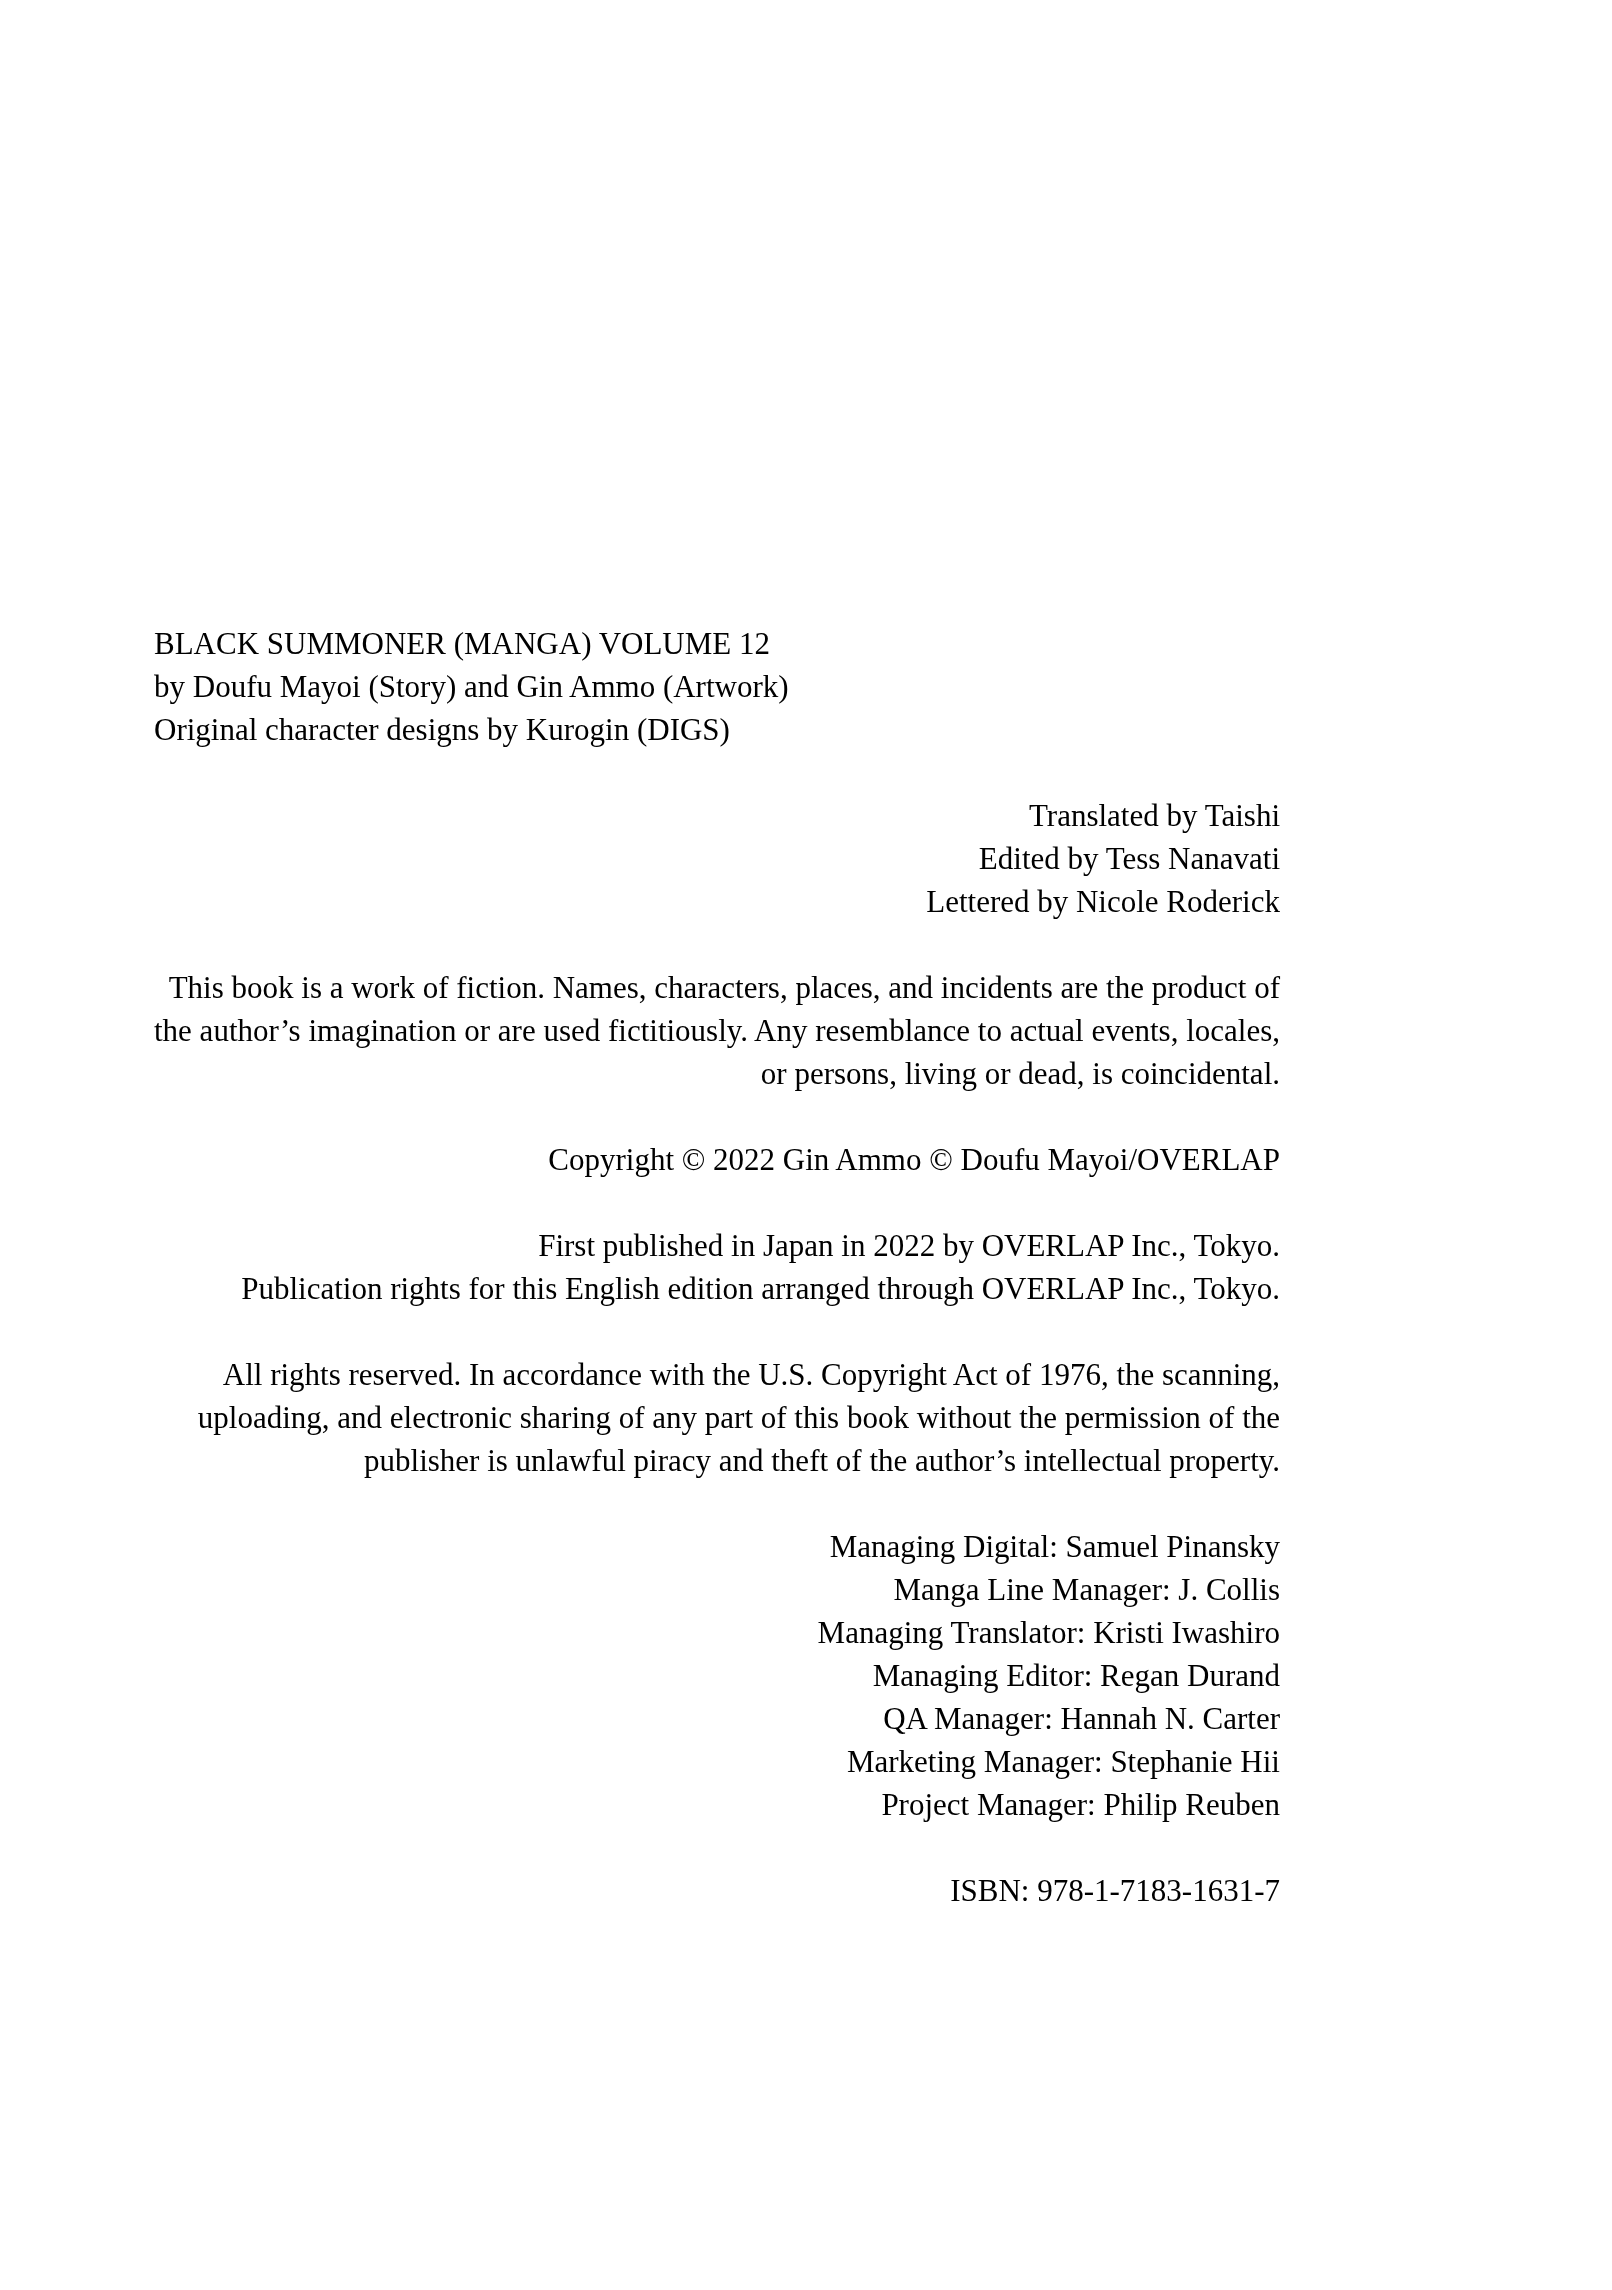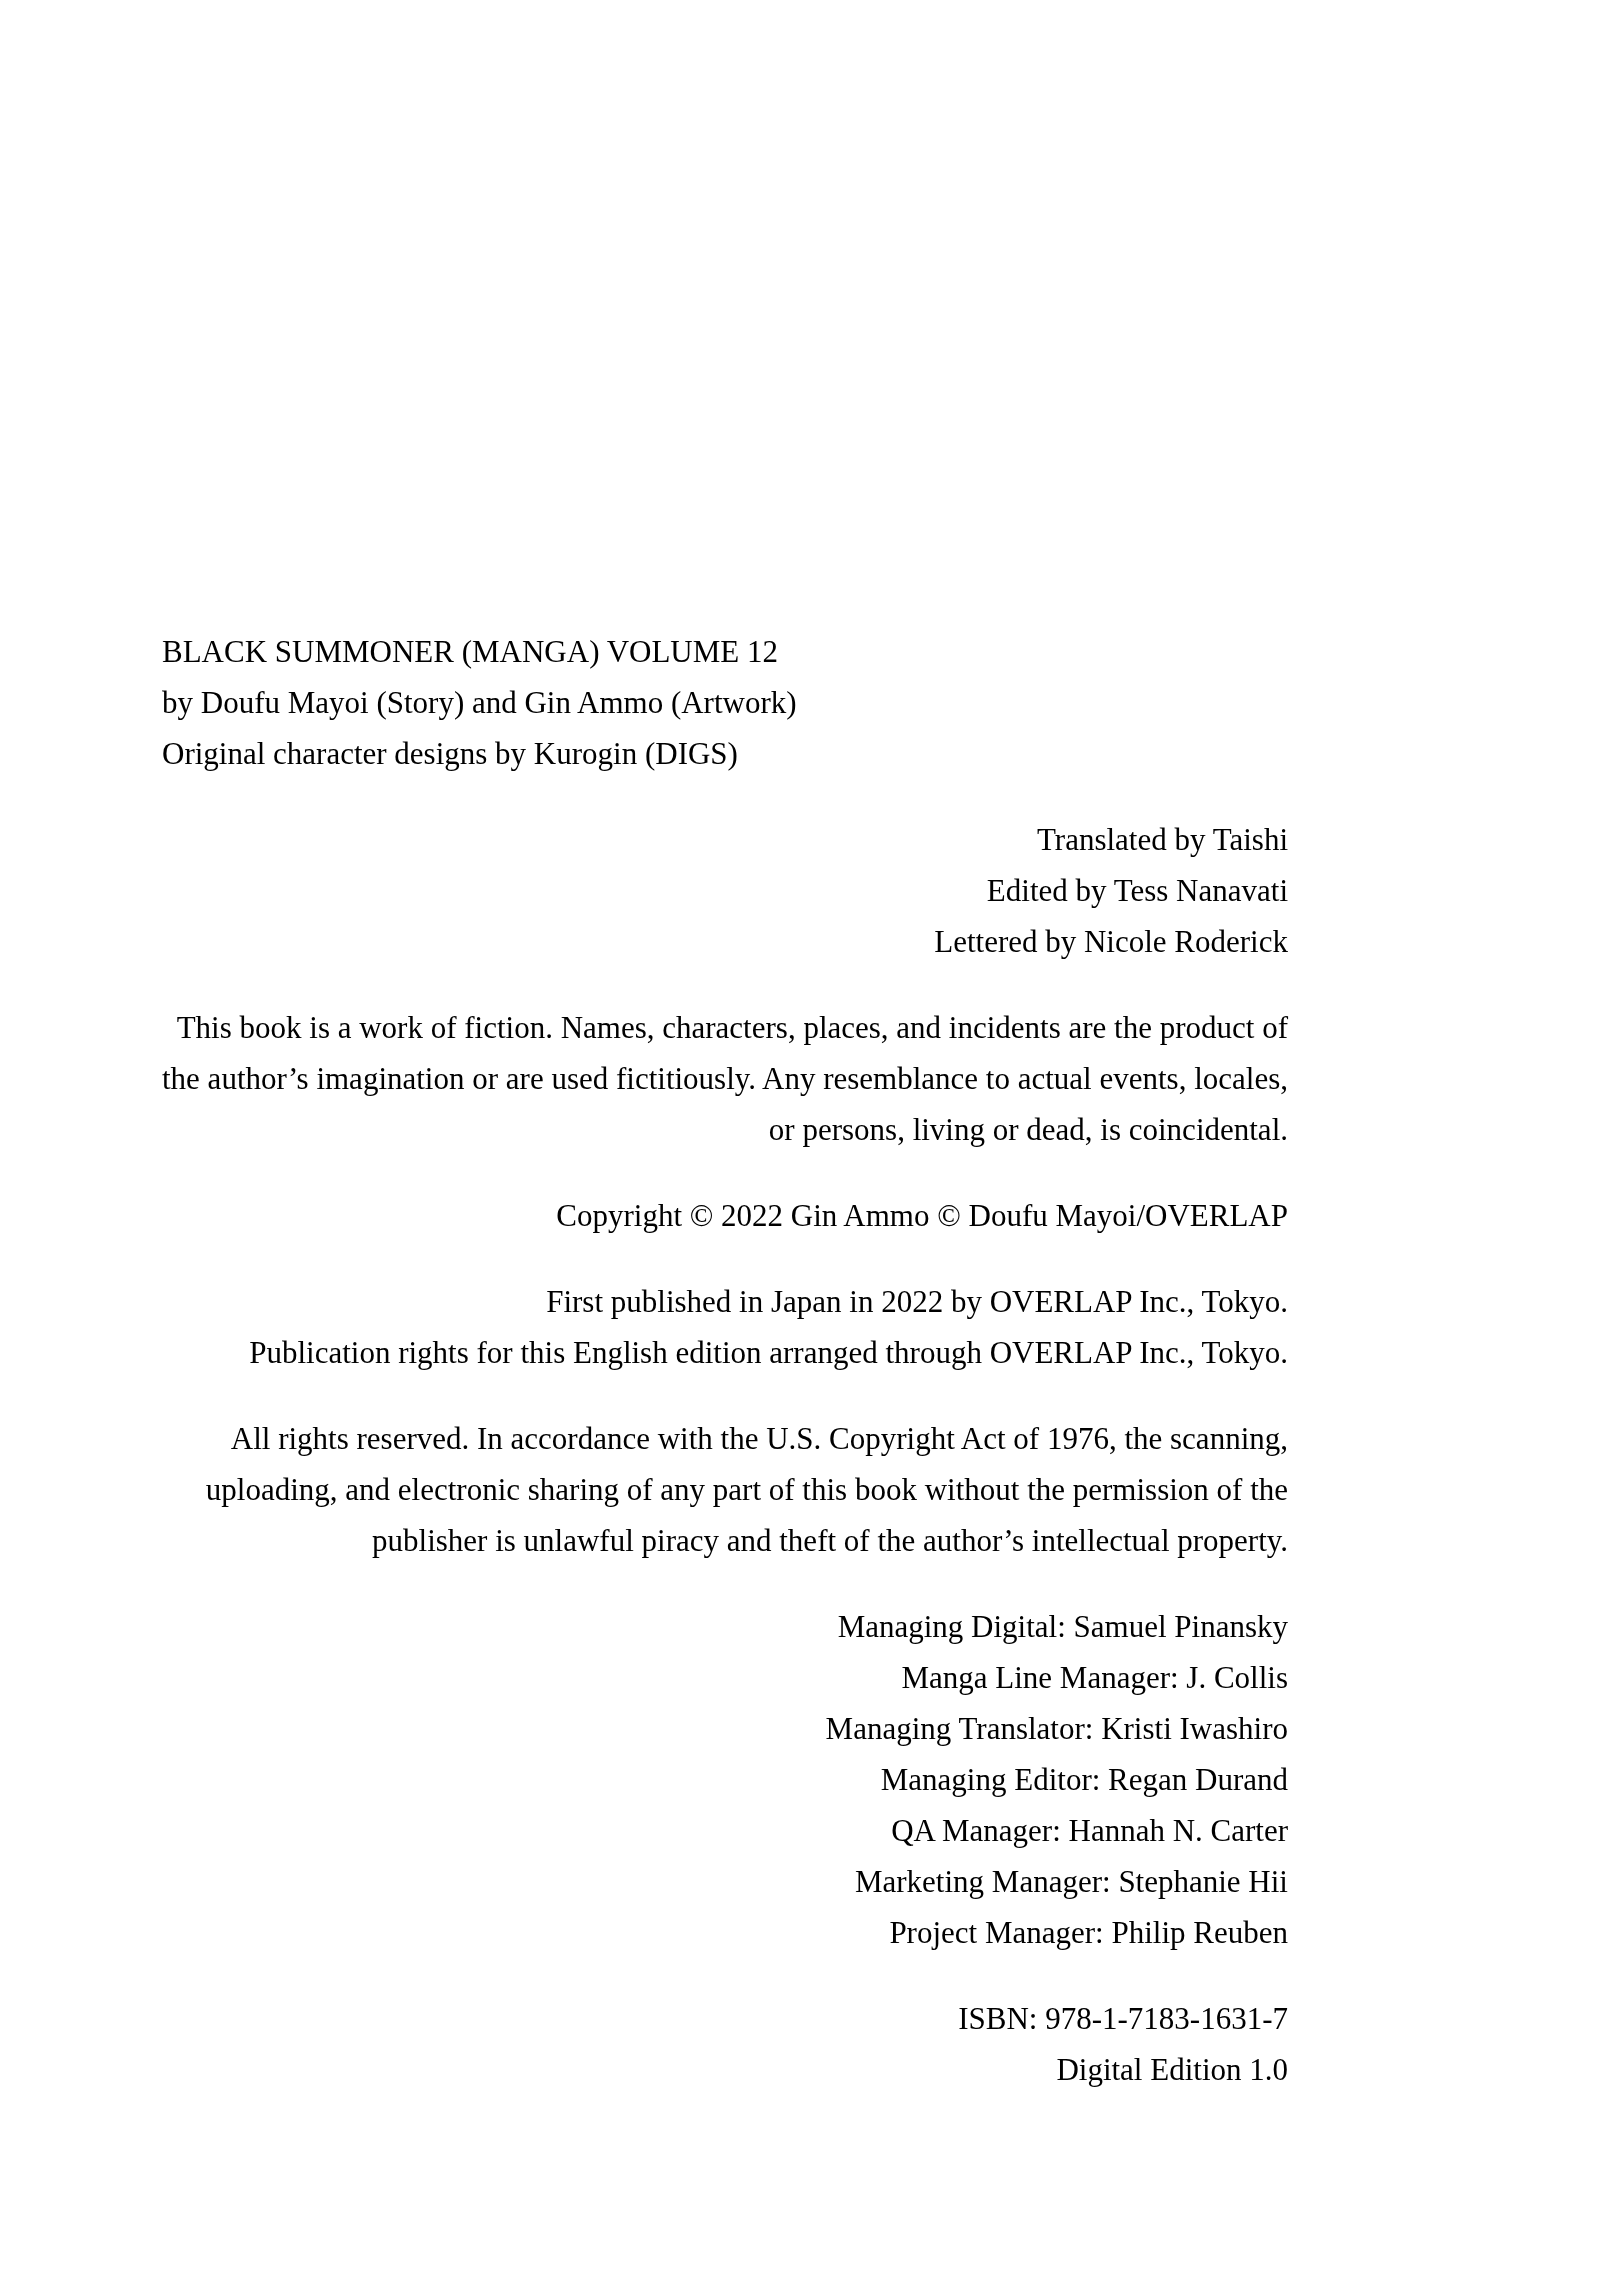--- a/index.html
+++ b/index.html
@@ -19,21 +19,21 @@
     left: 154px;
     top: 622px;
     color: #000000;
     font-family: "Liberation Serif", "DejaVu Serif", serif;
     font-size: 31px;
     line-height: 43px;
     white-space: nowrap;
   }
   .para { margin: 0; padding: 0; }
   .para + .para { margin-top: 43px; text-align: right; }
-  .line { margin: 8px; padding: 0; }
+  .line { margin: 0; padding: 0; }
 </style>
 </head>
 <body>
 
 <div class="page">
   <section class="colophon">
 
     <div class="para">
       <div class="line">BLACK SUMMONER (MANGA) VOLUME 12</div>
       <div class="line">by Doufu Mayoi (Story) and Gin Ammo (Artwork)</div>
@@ -73,18 +73,17 @@
       <div class="line">Manga Line Manager: J. Collis</div>
       <div class="line">Managing Translator: Kristi Iwashiro</div>
       <div class="line">Managing Editor: Regan Durand</div>
       <div class="line">QA Manager: Hannah N. Carter</div>
       <div class="line">Marketing Manager: Stephanie Hii</div>
       <div class="line">Project Manager: Philip Reuben</div>
     </div>
 
     <div class="para">
       <div class="line">ISBN: 978-1-7183-1631-7</div>
-      <div class="line">Digital Edition 1.0</div>
     </div>
 
   </section>
 </div>
 
 
 </body></html>

